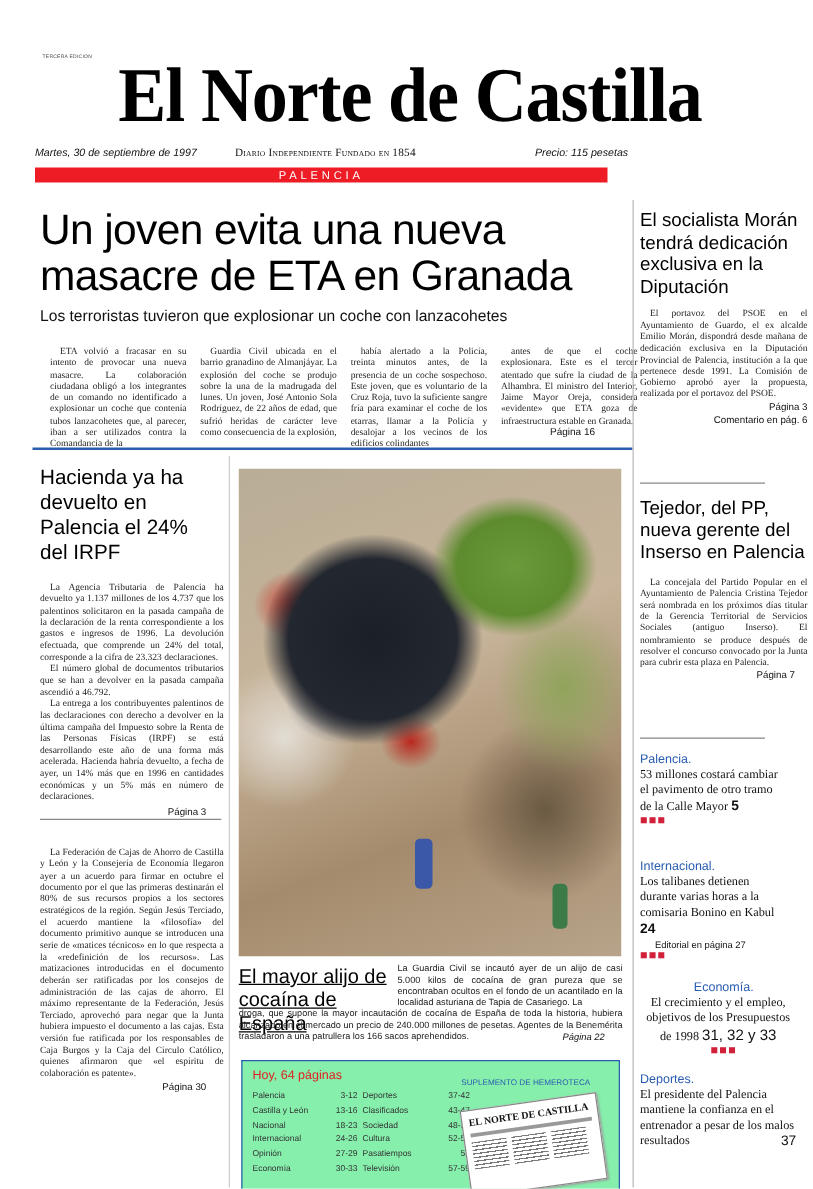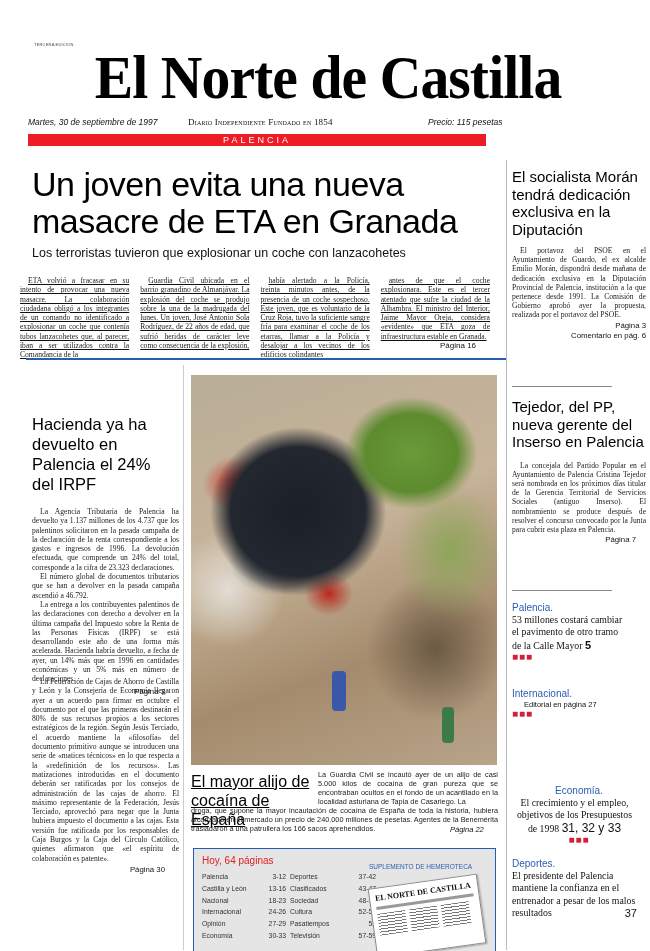--- a/index.html
+++ b/index.html
@@ -13,21 +13,21 @@
   .masthead { left:58px; top:44px; width:540px; text-align:center; font-family:"Liberation Serif", serif; font-weight:bold; font-size:62px; line-height:66px; letter-spacing:-1px; color:#000; transform:scaleX(0.93); transform-origin:center; }
   .date { left:28px; top:117px; font-family:"Liberation Sans", sans-serif; font-style:italic; font-size:8.5px; }
   .tagline { left:188px; top:117px; font-family:"Liberation Serif", serif; font-size:9px; font-variant:small-caps; letter-spacing:0.2px; }
   .price { right:165px; top:117px; font-family:"Liberation Sans", sans-serif; font-style:italic; font-size:8.5px; }
   .price { left:428px; right:auto; }
   .section-bar { left:28px; top:134px; width:458px; height:12px; background:#ee1c25; color:#fff; font-family:"Liberation Sans", sans-serif; font-size:9px; letter-spacing:3px; text-align:center; line-height:12px; }
 
   
   .lead-title { left:32px; top:166px; width:470px; font-family:"Liberation Sans", sans-serif; font-size:34px; line-height:37px; letter-spacing:-0.5px; color:#000; }
   .lead-sub { left:32px; top:246px; width:470px; font-family:"Liberation Sans", sans-serif; font-size:12.5px; color:#111; }
-  .lead-cols { left:20px; top:276px; width:470px; display:flex; gap:11px;text-decoration:underline; }
+  .lead-cols { left:40px; top:276px; width:470px; display:flex; gap:11px; }
   .lead-col { flex:1; font-size:7.6px; line-height:9.3px; text-align:justify; color:#222; }
   .lead-col p { text-indent:8px; }
   .lead-ref { left:440px; top:341px; font-family:"Liberation Sans", sans-serif; font-size:8px; }
   .blue-rule { left:26px; top:358px; width:480px; height:2px; background:#2a5db0; }
 
   
   .vline { left:506px; top:160px; width:1px; height:790px; background:#bbb; }
   .right-story { left:512px; width:134px; }
   .rs-title { font-family:"Liberation Sans", sans-serif; font-size:15px; line-height:17.5px; color:#000; }
   .rs-body { font-size:7.6px; line-height:9.2px; text-align:justify; color:#222; margin-top:10px; }
@@ -37,21 +37,21 @@
 
   .brief { left:512px; width:134px; }
   .brief-cat { font-family:"Liberation Sans", sans-serif; font-size:10px; color:#2a5db0; line-height:12px; }
   .brief-text { font-size:9.8px; line-height:12.4px; color:#111; }
   .brief-num { font-family:"Liberation Sans", sans-serif; font-size:11px; font-weight:bold; }
   .brief-note { font-family:"Liberation Sans", sans-serif; font-size:7.5px; padding-left:12px; }
   .dots { color:#d0203a; font-size:10px; letter-spacing:1px; line-height:10px; font-weight:bold; }
 
   
   .ls { left:32px; width:147px; }
-  .ls-title { font-family:"Liberation Sans", sans-serif; font-size:16.5px; line-height:20px; color:#000;margin-top:42px; }
+  .ls-title { font-family:"Liberation Sans", sans-serif; font-size:16.5px; line-height:20px; color:#000; }
   .ls-body { font-size:7.6px; line-height:9.3px; text-align:justify; color:#222; }
   .ls-body p { text-indent:8px; }
   .ls-ref { font-family:"Liberation Sans", sans-serif; font-size:7.8px; text-align:right; padding-right:14px; }
   .vline2 { left:183px; top:365px; width:1px; height:585px; background:#ccc; }
 
   
   .photo { left:191px; top:375px; width:306px; height:390px; overflow:hidden;
     background:
       radial-gradient(ellipse 30% 20% at 72% 20%, #6a9a3a 0%, #5d8b2e 50%, transparent 72%),
       radial-gradient(ellipse 25% 25% at 85% 45%, #8fa55a 0%, transparent 70%),
@@ -65,21 +65,21 @@
   }
   .photo .p1 { position:absolute; left:46%; top:76%; width:14px; height:40px; background:#3b57a8; border-radius:4px; }
   .photo .p2 { position:absolute; left:82%; top:85%; width:12px; height:36px; background:#3c7a4a; border-radius:4px; }
 
   .cap-title { left:191px; top:772px; width:170px; font-family:"Liberation Sans", sans-serif; font-size:16px; line-height:19px; color:#000;text-decoration:underline; }
   .cap-body1 { left:318px; top:771px; width:180px; font-family:"Liberation Sans", sans-serif; font-size:7.3px; line-height:8.9px; text-align:justify; color:#222; }
   .cap-body2 { left:191px; top:807px; width:307px; font-family:"Liberation Sans", sans-serif; font-size:7.3px; line-height:8.9px; text-align:justify; color:#222; }
   .cap-ref { left:450px; top:825px; font-family:"Liberation Sans", sans-serif; font-style:italic; font-size:7.5px; }
 
   
-  .index { left:193px; top:848px; width:303px; height:103px; background:#e5e5e5; border:1.5px solid #2a5db0; border-bottom:none; }
+  .index { left:193px; top:848px; width:303px; height:103px; background:#86efac; border:1.5px solid #2a5db0; border-bottom:none; }
   .index-title { position:absolute; left:8px; top:6px; font-family:"Liberation Sans", sans-serif; font-size:10px; color:#e02020; }
   .index-grid { position:absolute; left:8px; top:23px; display:grid; grid-template-columns:58px 22px 60px 22px; column-gap:4px; row-gap:1px; font-family:"Liberation Sans", sans-serif; font-size:6.8px; line-height:10.8px; color:#333; }
   .index-grid .n { text-align:right; }
   .supl-title { position:absolute; left:175px; top:14px; font-family:"Liberation Sans", sans-serif; font-size:6.5px; color:#2a5db0; }
   .supl-img { position:absolute; left:178px; top:32px; width:110px; height:70px; background:#fff; border:1px solid #888; transform:rotate(-8deg); padding:5px; box-shadow:1px 1px 2px #999; }
   .supl-img .nm { font-family:"Liberation Serif", serif; font-weight:bold; font-size:8px; }
   .supl-img .ln { height:3px; background:#999; margin-top:4px; }
   .supl-img .blk { display:inline-block; width:28px; height:22px; background:repeating-linear-gradient(0deg,#777 0 1px,#fff 1px 3px); margin-right:4px; margin-top:4px; }
 </style>
 </head>
@@ -138,20 +138,21 @@
 <div class="abs hr-gray" style="left:512px; top:590px;"></div>
 
 <div class="abs brief" style="top:602px;">
   <div class="brief-cat">Palencia.</div>
   <div class="brief-text" style="width:115px;"><span>53 millones costará cambiar el pavimento de otro tramo de la Calle Mayor</span> <span class="brief-num">5</span></div>
   <div class="dots">■■■</div>
 </div>
 
 <div class="abs brief" style="top:688px;">
   <div class="brief-cat">Internacional.</div>
+  <div class="brief-text" style="width:110px;"><span>Los talibanes detienen durante varias horas a la comisaria Bonino en Kabul</span> <span class="brief-num">24</span></div>
   <div class="brief-note">Editorial en página 27</div>
   <div class="dots">■■■</div>
 </div>
 
 <div class="abs brief" style="top:785px;text-align:center;">
   <div class="brief-cat">Economía.</div>
   <div class="brief-text" style="width:125px;"><span>El crecimiento y el empleo, objetivos de los Presupuestos de 1998</span> <span class="brief-num" style="font-weight:normal; font-size:12px;">31, 32 y 33</span></div>
   <div class="dots">■■■</div>
 </div>
 

